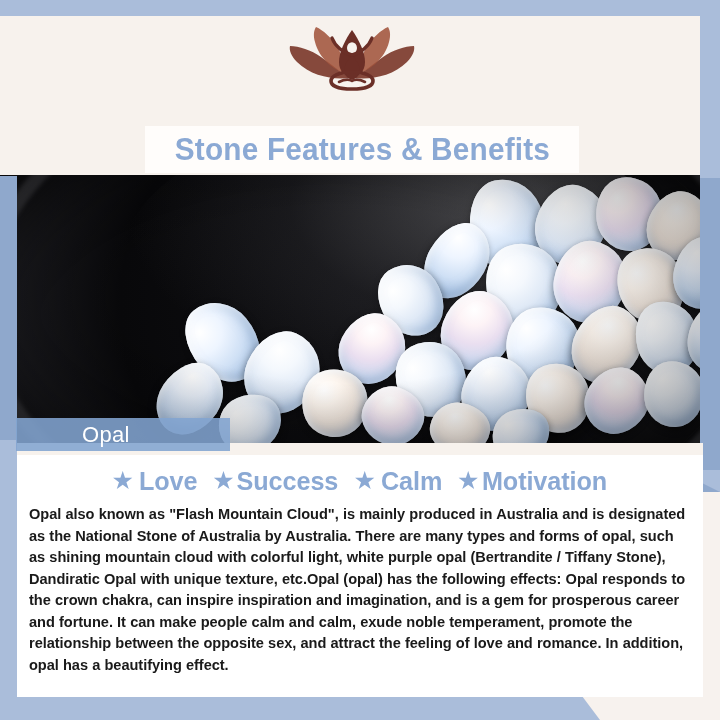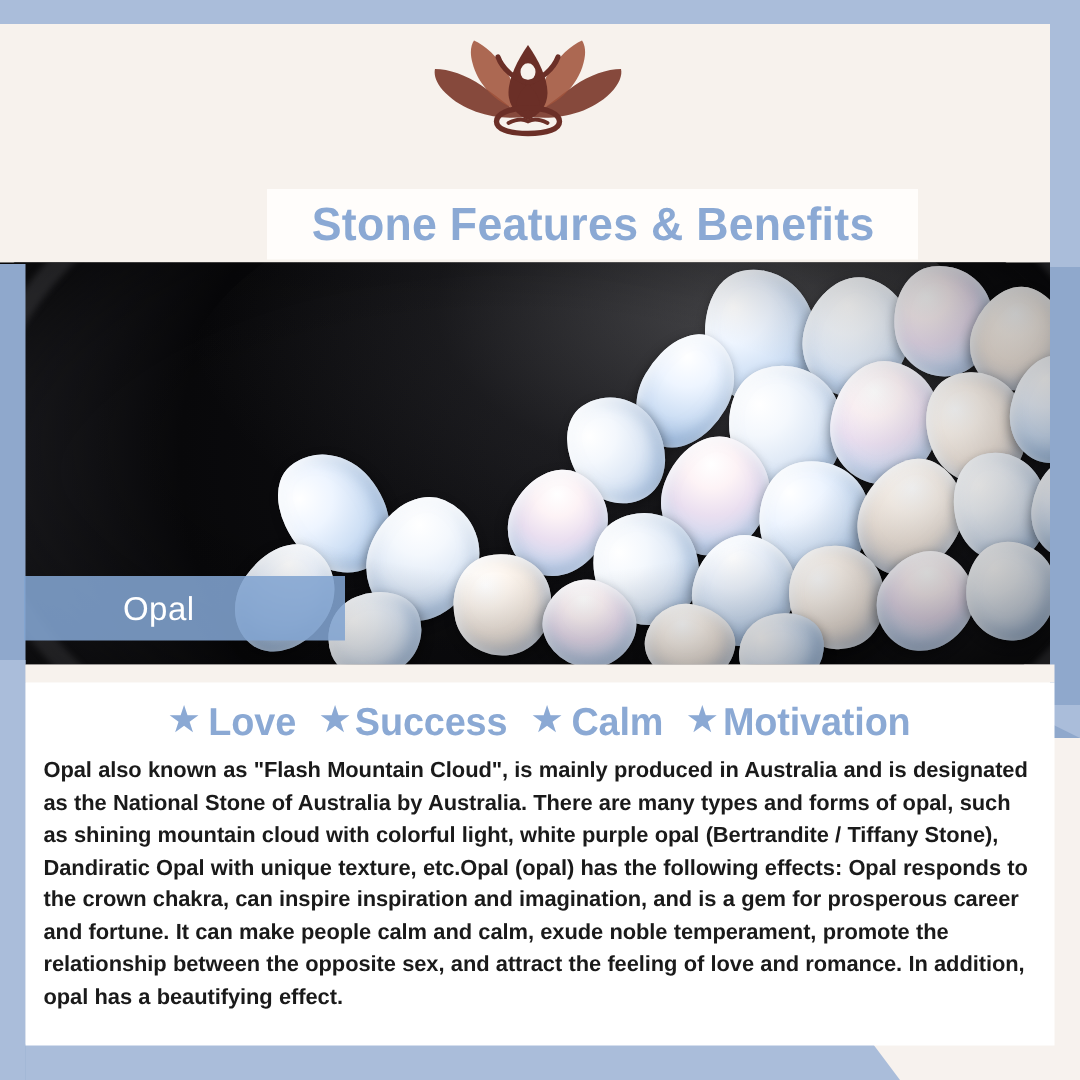--- a/index.html
+++ b/index.html
@@ -65,21 +65,21 @@
     font-family:"Liberation Serif", serif;
     font-size:16.5px; font-weight:400;
     letter-spacing:2.6px; color:#3a2f2c;
     white-space:nowrap;
   }
 
   
   .headline-band {
     position:absolute; left:145px; top:126px; width:434px; height:47px;
     background:#fffdfb; z-index:7;
-    display:flex; align-items:center; justify-content:center;margin-left:33px;
+    display:flex; align-items:center; justify-content:center;
   }
   .headline {
     font-size:31px; font-weight:700;
     color:#8ba9d4;
     letter-spacing:.2px;
     white-space:nowrap;
     transform:scaleX(.96);
   }
 
   
@@ -130,21 +130,21 @@
     background:
       radial-gradient(circle at 36% 26%, #ffffff 0%, #fdf3f6 22%, #eadff0 46%, #cfd9ef 70%, #a8bcdc 100%);
   }
   .photo-vignette {
     position:absolute; inset:0;
     background:radial-gradient(ellipse at 50% 45%, rgba(0,0,0,0) 42%, rgba(0,0,0,.38) 100%);
   }
 
   
   .caption-bar {
-    position:absolute; left:16px; top:384px; width:214px; height:43px;
+    position:absolute; left:16px; top:418px; width:214px; height:33px;
     background:rgba(130,164,208,.88);
     z-index:6; display:flex; align-items:center;
   }
   .caption-text {
     color:#ffffff; font-size:22px; font-weight:400;
     letter-spacing:.3px; margin-left:66px;
   }
 
   
   .card {

